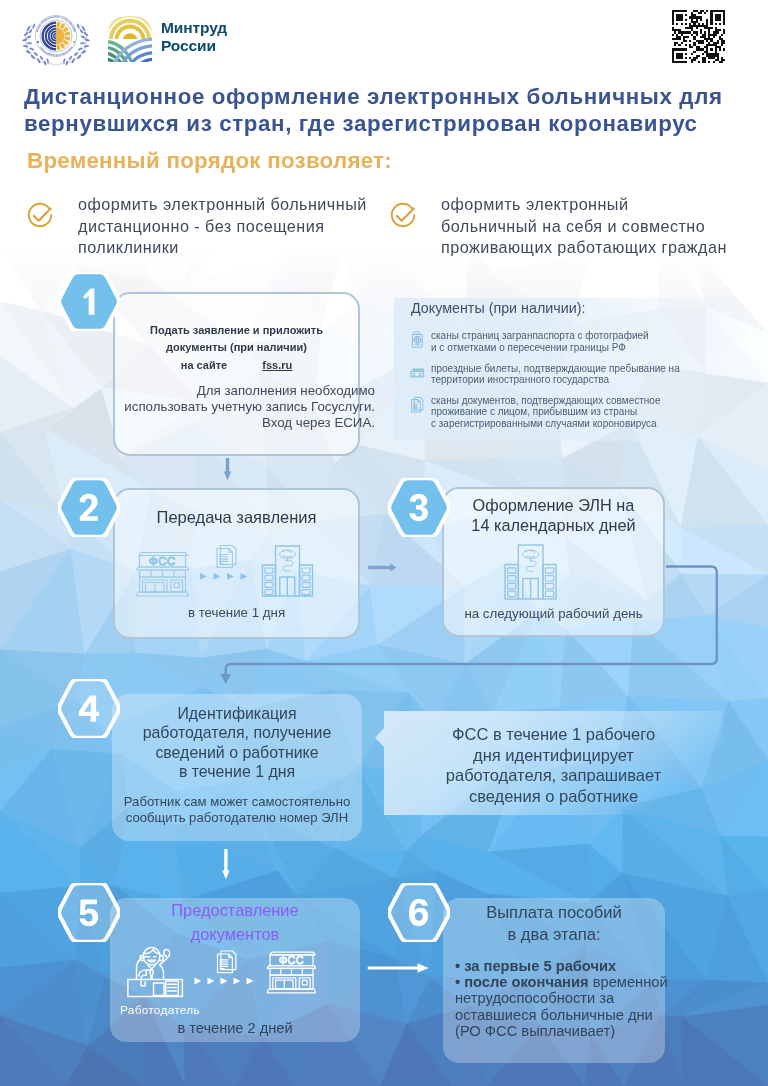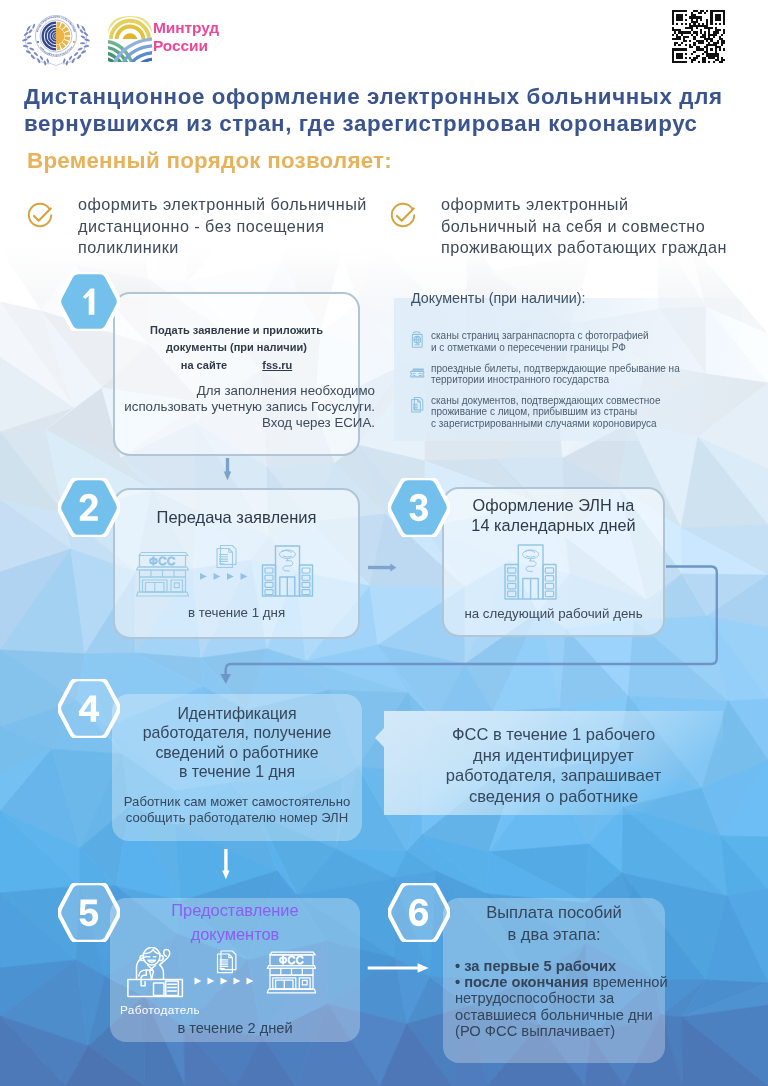--- a/index.html
+++ b/index.html
@@ -8,21 +8,21 @@
        font-family:"Liberation Sans",sans-serif;
        -webkit-font-smoothing:antialiased;}
   #poster{position:relative;width:768px;height:1086px;overflow:hidden;background:#fff;}
   #bg{position:absolute;left:0;top:0;width:768px;height:1086px;}
   #whitecap{position:absolute;left:0;top:0;width:768px;height:300px;background:linear-gradient(#fff 0%,#fff 82%,rgba(255,255,255,0) 100%);}
   .abs{position:absolute;}
 
   
   #fss-logo{left:18px;top:11px;width:74px;height:58px;}
   #mintrud-logo{left:104px;top:15px;width:52px;height:48px;}
-  #ministry-name{left:153px;top:19px;font-size:15.5px;font-weight:bold;color:#ec4899;
+  #ministry-name{left:161px;top:19px;font-size:15.5px;font-weight:bold;color:#0c4a6e;
       line-height:18px;letter-spacing:-0.1px;}
   #qr{left:672px;top:10px;width:62px;height:62px;}
 
   
   #title{left:24px;top:84px;width:740px;font-size:22.3px;font-weight:bold;
       color:#3a5490;line-height:26.8px;letter-spacing:0.63px;}
   #subtitle{left:27px;top:148px;font-size:22.3px;font-weight:bold;color:#e7b259;
       letter-spacing:0.28px;}
 
   
@@ -887,21 +887,21 @@
     <div><b></b><span>(РО ФСС выплачивает)</span></div>
   </div>
   <svg class="hex" style="left:388px;top:883px;" viewBox="0 0 56 53">
     <path class="hexpath" d="M2.15 30.57Q0.00 26.50 2.15 22.43L11.85 4.07Q14.00 0.00 18.60 0.00L37.40 0.00Q42.00 0.00 44.15 4.07L53.85 22.43Q56.00 26.50 53.85 30.57L44.15 48.93Q42.00 53.00 37.40 53.00L18.60 53.00Q14.00 53.00 11.85 48.93Z" fill="rgba(255,255,255,0.22)" stroke="#ffffff" stroke-width="3.6" stroke-linejoin="round"></path>
       <g transform="translate(18.17,14.48) scale(0.855)">
         <path d="M11.7 -0.5 C17.1 -0.5 20.5 2.7 20.8 7.0 L15.1 7.0 C14.7 5.3 13.4 4.2 11.6 4.2 C8.4 4.2 6.8 7.0 6.8 12.3 L7.0 12.3 C8.1 10.3 10.3 9.1 13.0 9.1 C17.7 9.1 21.1 12.6 21.1 17.7 C21.1 23.2 17.2 28.5 11.4 28.5 C5.2 28.5 1.0 24.0 1.0 15.0 C1.0 5.5 5.1 -0.5 11.7 -0.5 Z M11.2 13.6 C8.9 13.6 7.1 15.5 7.1 18.1 C7.1 20.8 9.0 22.8 11.3 22.8 C13.7 22.8 15.4 20.8 15.4 18.2 C15.4 15.5 13.6 13.6 11.2 13.6 Z" fill="#ffffff"></path>
       </g>
   </svg>
 
   <div class="abs" id="docs" style="left:394px;top:298px;width:348px;height:143px;background:linear-gradient(97deg,rgba(222,237,249,0.92) 0%,rgba(222,236,248,0.80) 40%,rgba(226,239,250,0.42) 72%,rgba(230,242,251,0) 100%);"></div>
-  <div class="abs" id="docs-title" style="left:411px;top:290px;font-size:14.3px;color:#3e5166;">Документы (при наличии):</div>
+  <div class="abs" id="docs-title" style="left:411px;top:300px;font-size:14.3px;color:#3e5166;">Документы (при наличии):</div>
 
   <div class="doc-item" style="left:410px;top:330px;width:330px;">
     <svg class="dicon" viewBox="0 0 28 34">
       <g stroke="#8fc0de" stroke-width="2.1" fill="none" stroke-linejoin="round">
         <path d="M6 3.5 c3.5-2.6 10-2.6 13.5 0"></path>
         <rect x="4.5" y="6.5" width="19" height="25" rx="1.5"></rect>
         <circle cx="14" cy="17" r="6.6"></circle>
         <path d="M7.4 17 h13.2"></path>
         <path d="M14 10.4 c-3.3 3.6 -3.3 9.6 0 13.2 c3.3-3.6 3.3-9.6 0-13.2 z"></path>
         <path d="M9 26.8 h10"></path>

